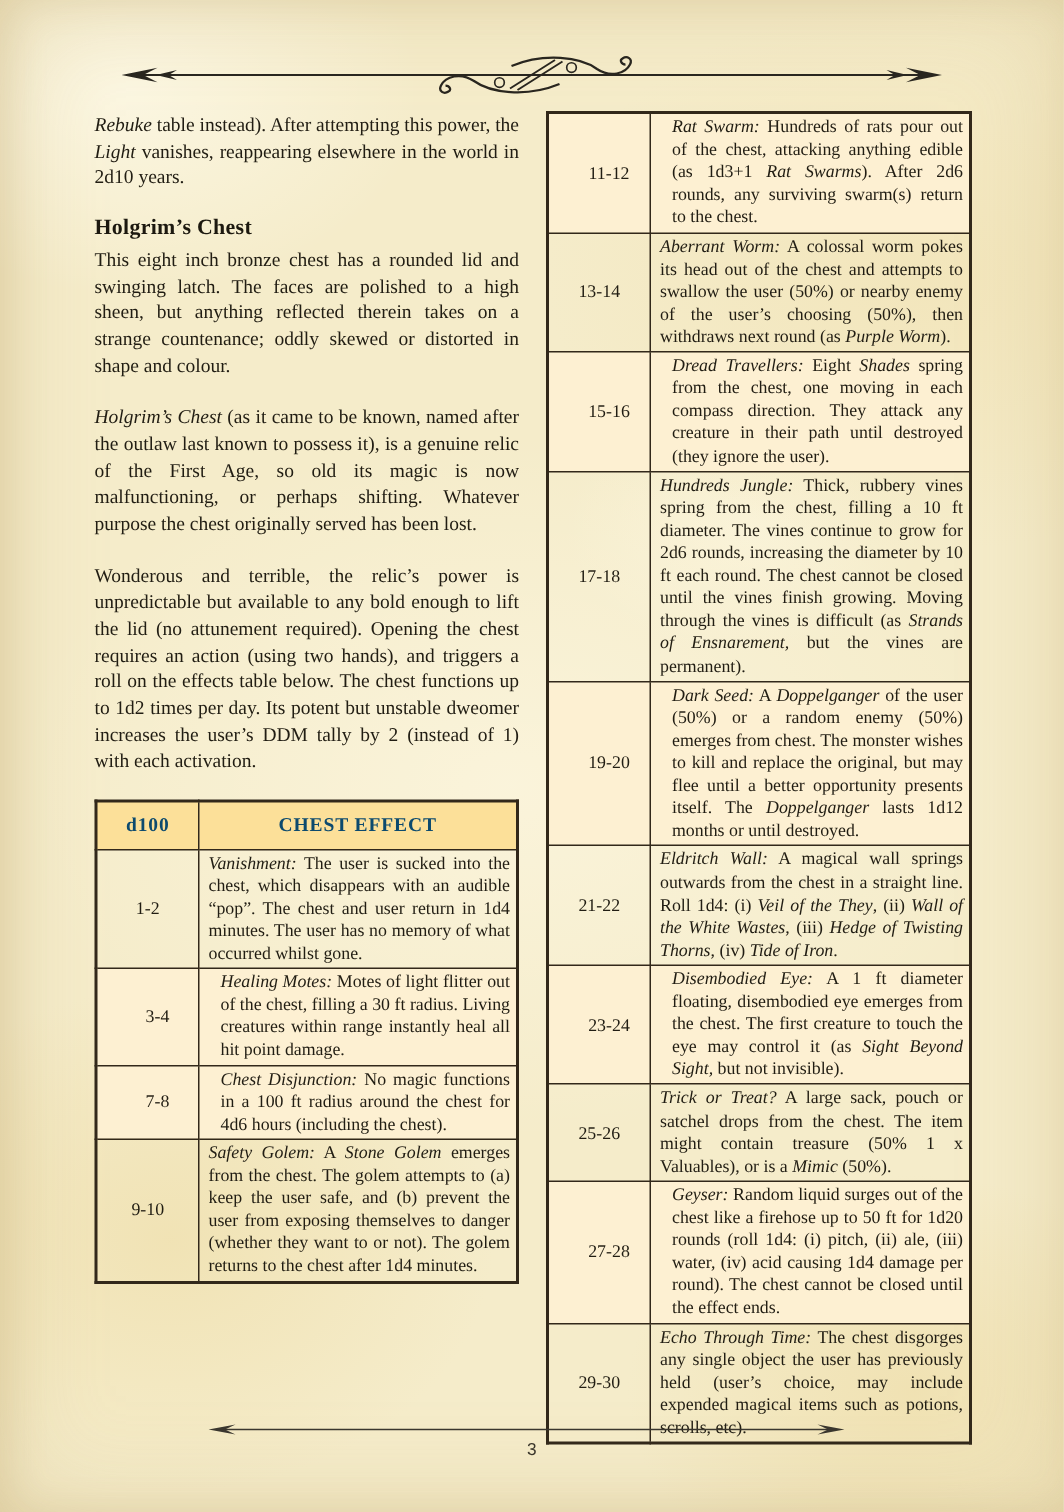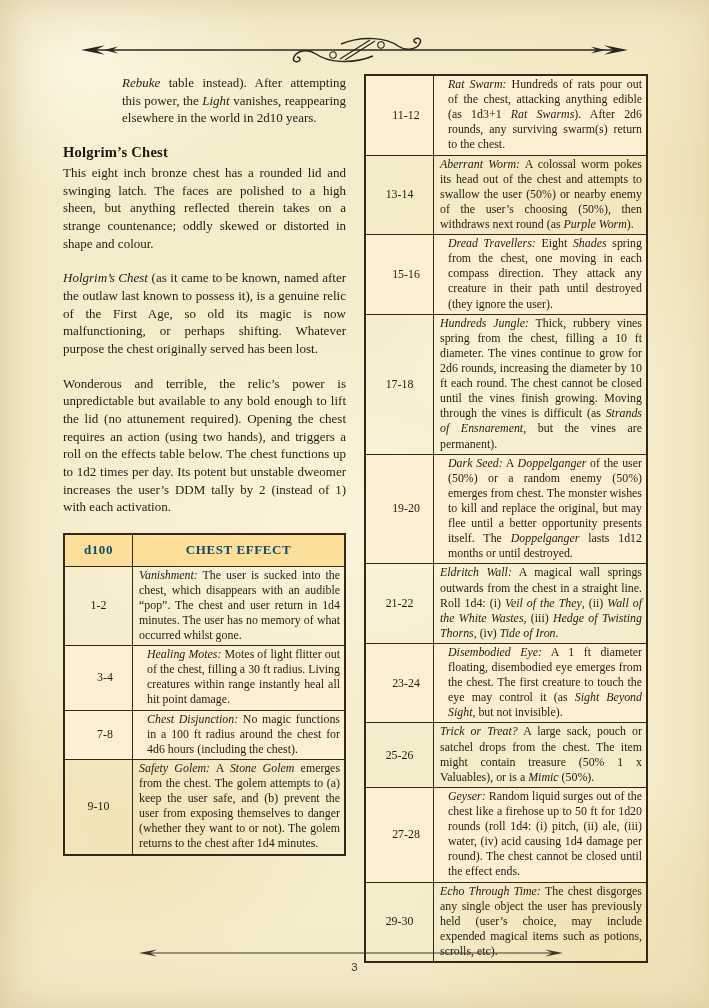--- a/index.html
+++ b/index.html
@@ -26,21 +26,21 @@
   .bottom-divider{left:139px;top:946px;width:424px;height:14px;}
   .page-number{
     position:absolute;left:0;top:961px;width:100%;
     text-align:center;font-family:"Liberation Sans","DejaVu Sans",sans-serif;
     font-size:11.5px;color:#3a362c;
   }
   .columns{position:absolute;left:63px;top:74px;width:585px;display:flex;gap:18px;}
   .col-left{width:283px;flex:0 0 283px;}
   .col-right{width:284px;flex:0 0 284px;}
   p.body-par{margin:0 0 17px;text-align:justify;font-size:13px;line-height:1.36;}
-  p.indented{margin-left:59px;}
+  p.indented{}
   h3.section-heading{font-size:14.6px;font-weight:bold;margin:0 0 3px;color:#1c180f;letter-spacing:.2px;}
   table.effects{
     width:100%;border-collapse:collapse;
     border:2px solid #32281a;
     font-size:11.9px;line-height:1.27;
   }
   table.effects td, table.effects th{border:1px solid #32281a;}
   table.effects th{
     background:#fce099;
     font-size:13px;font-weight:bold;letter-spacing:.6px;

